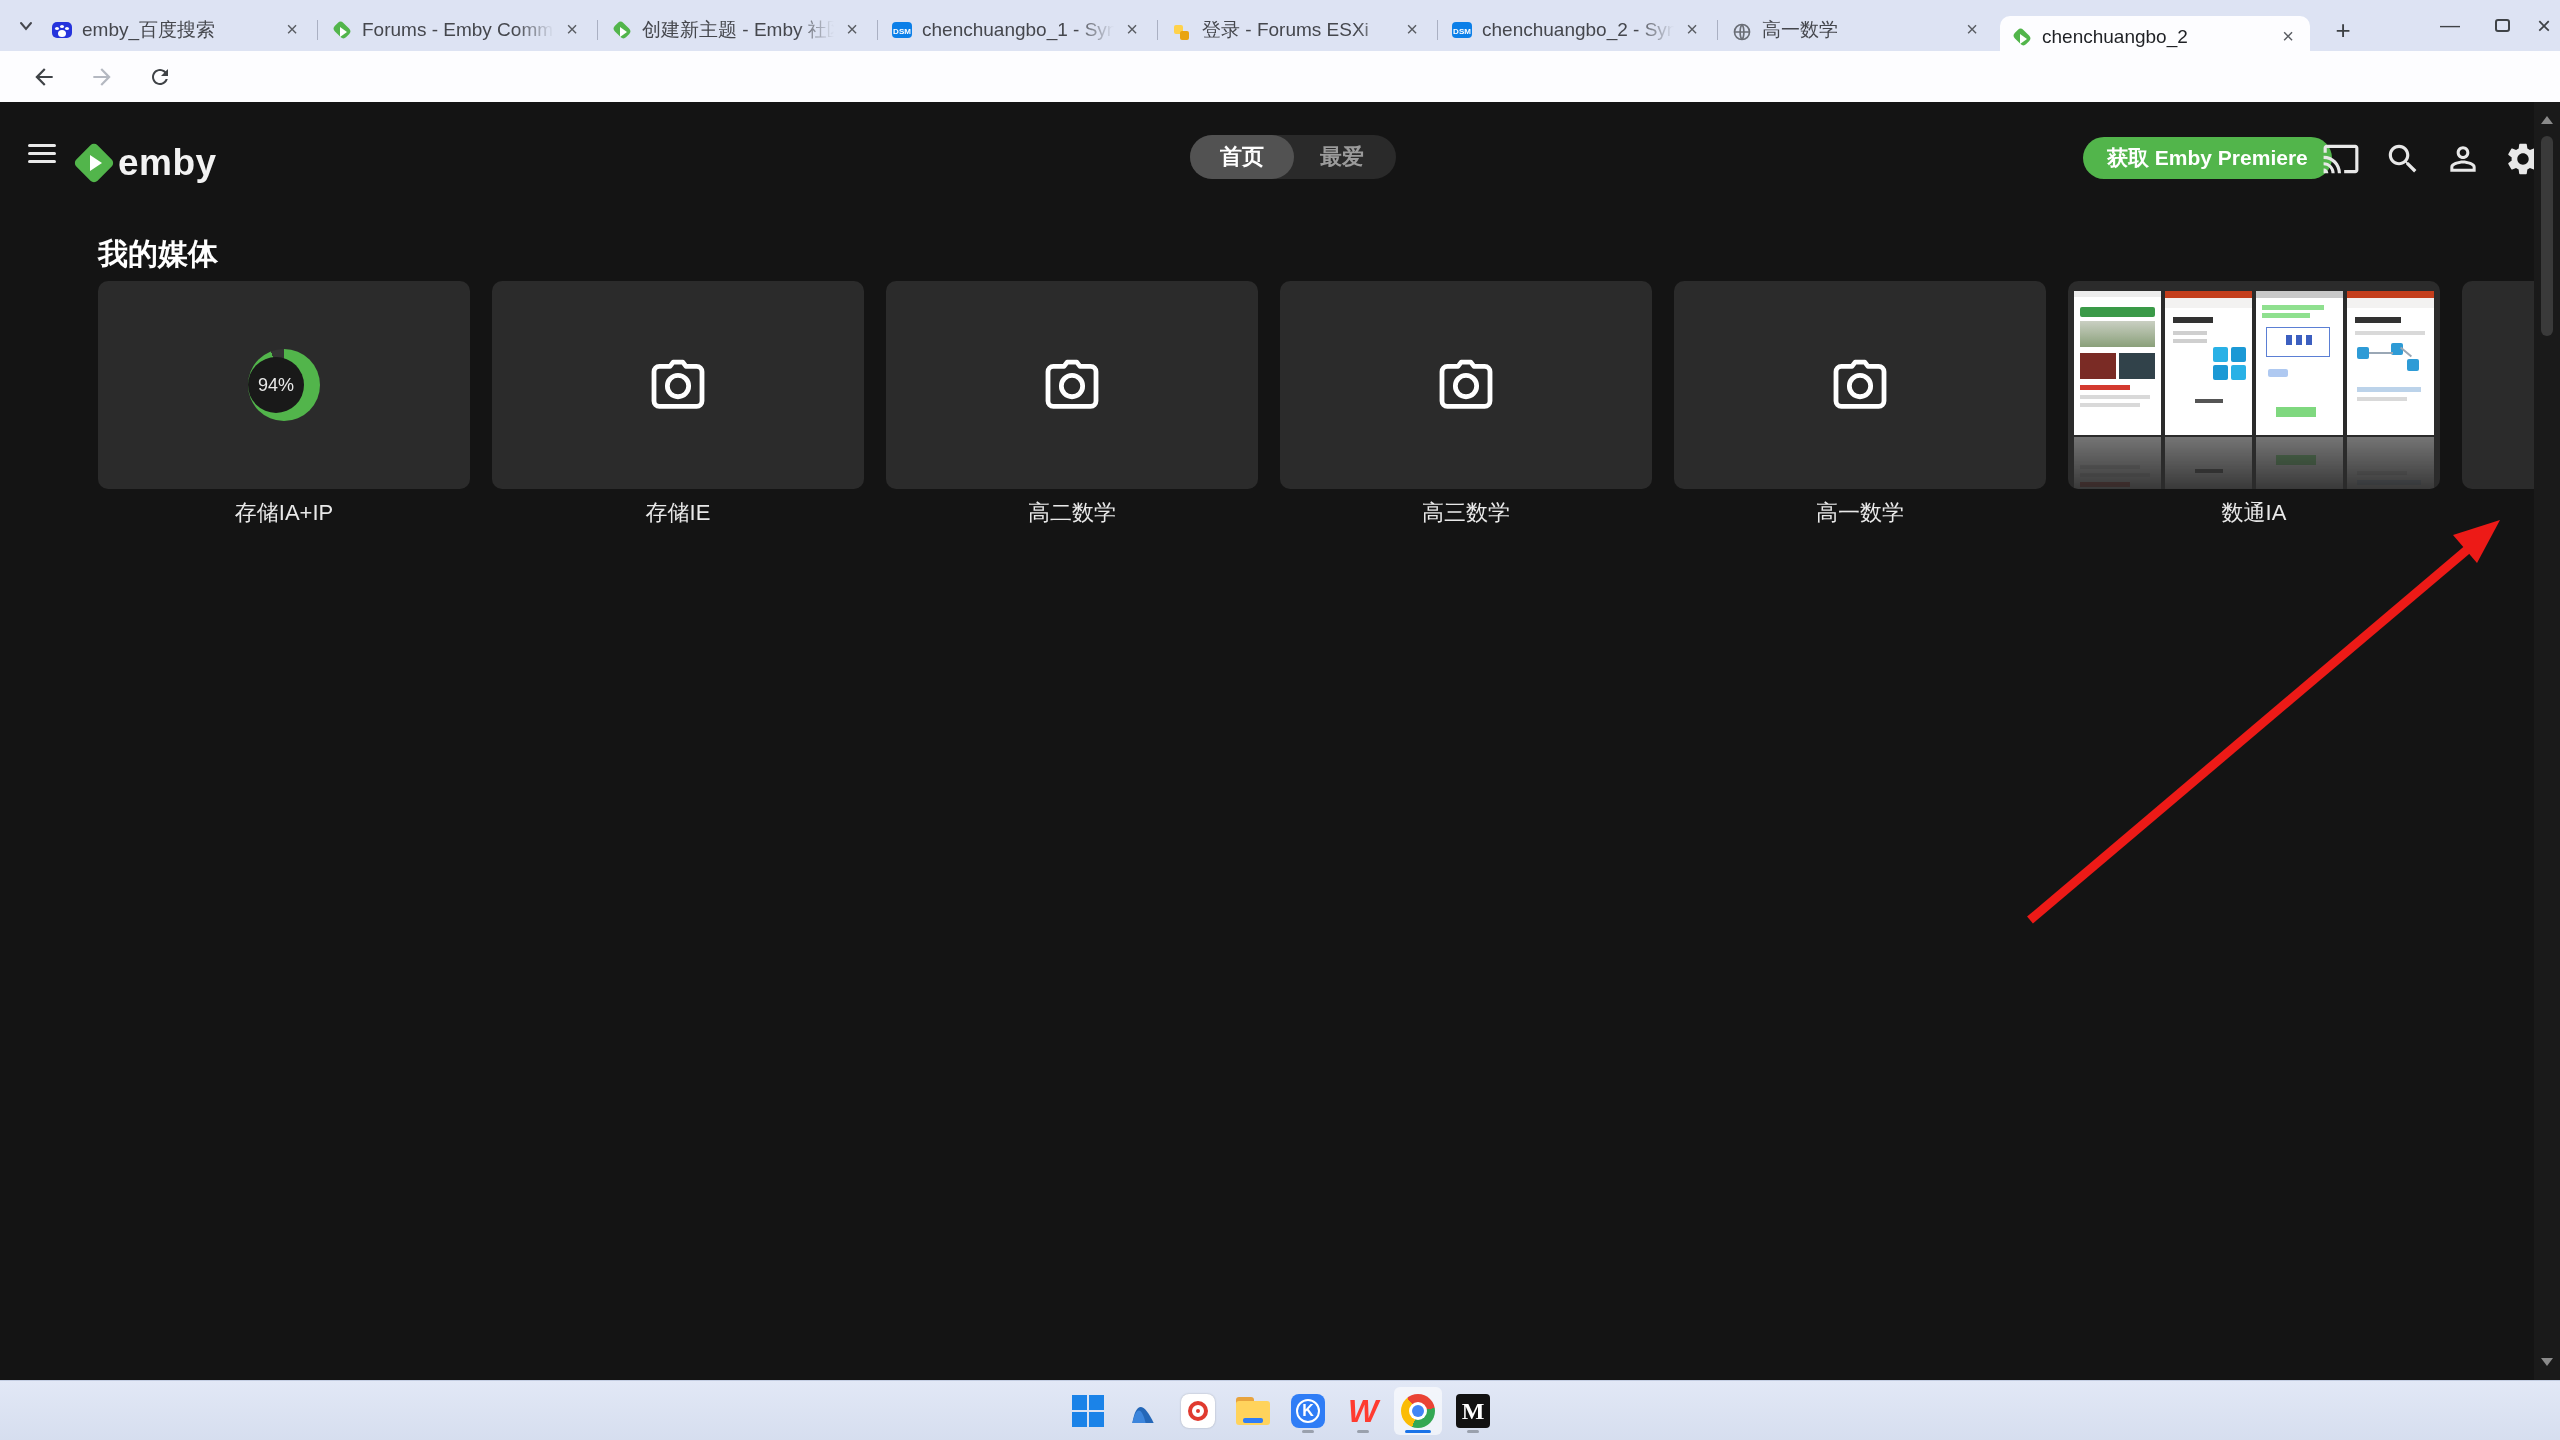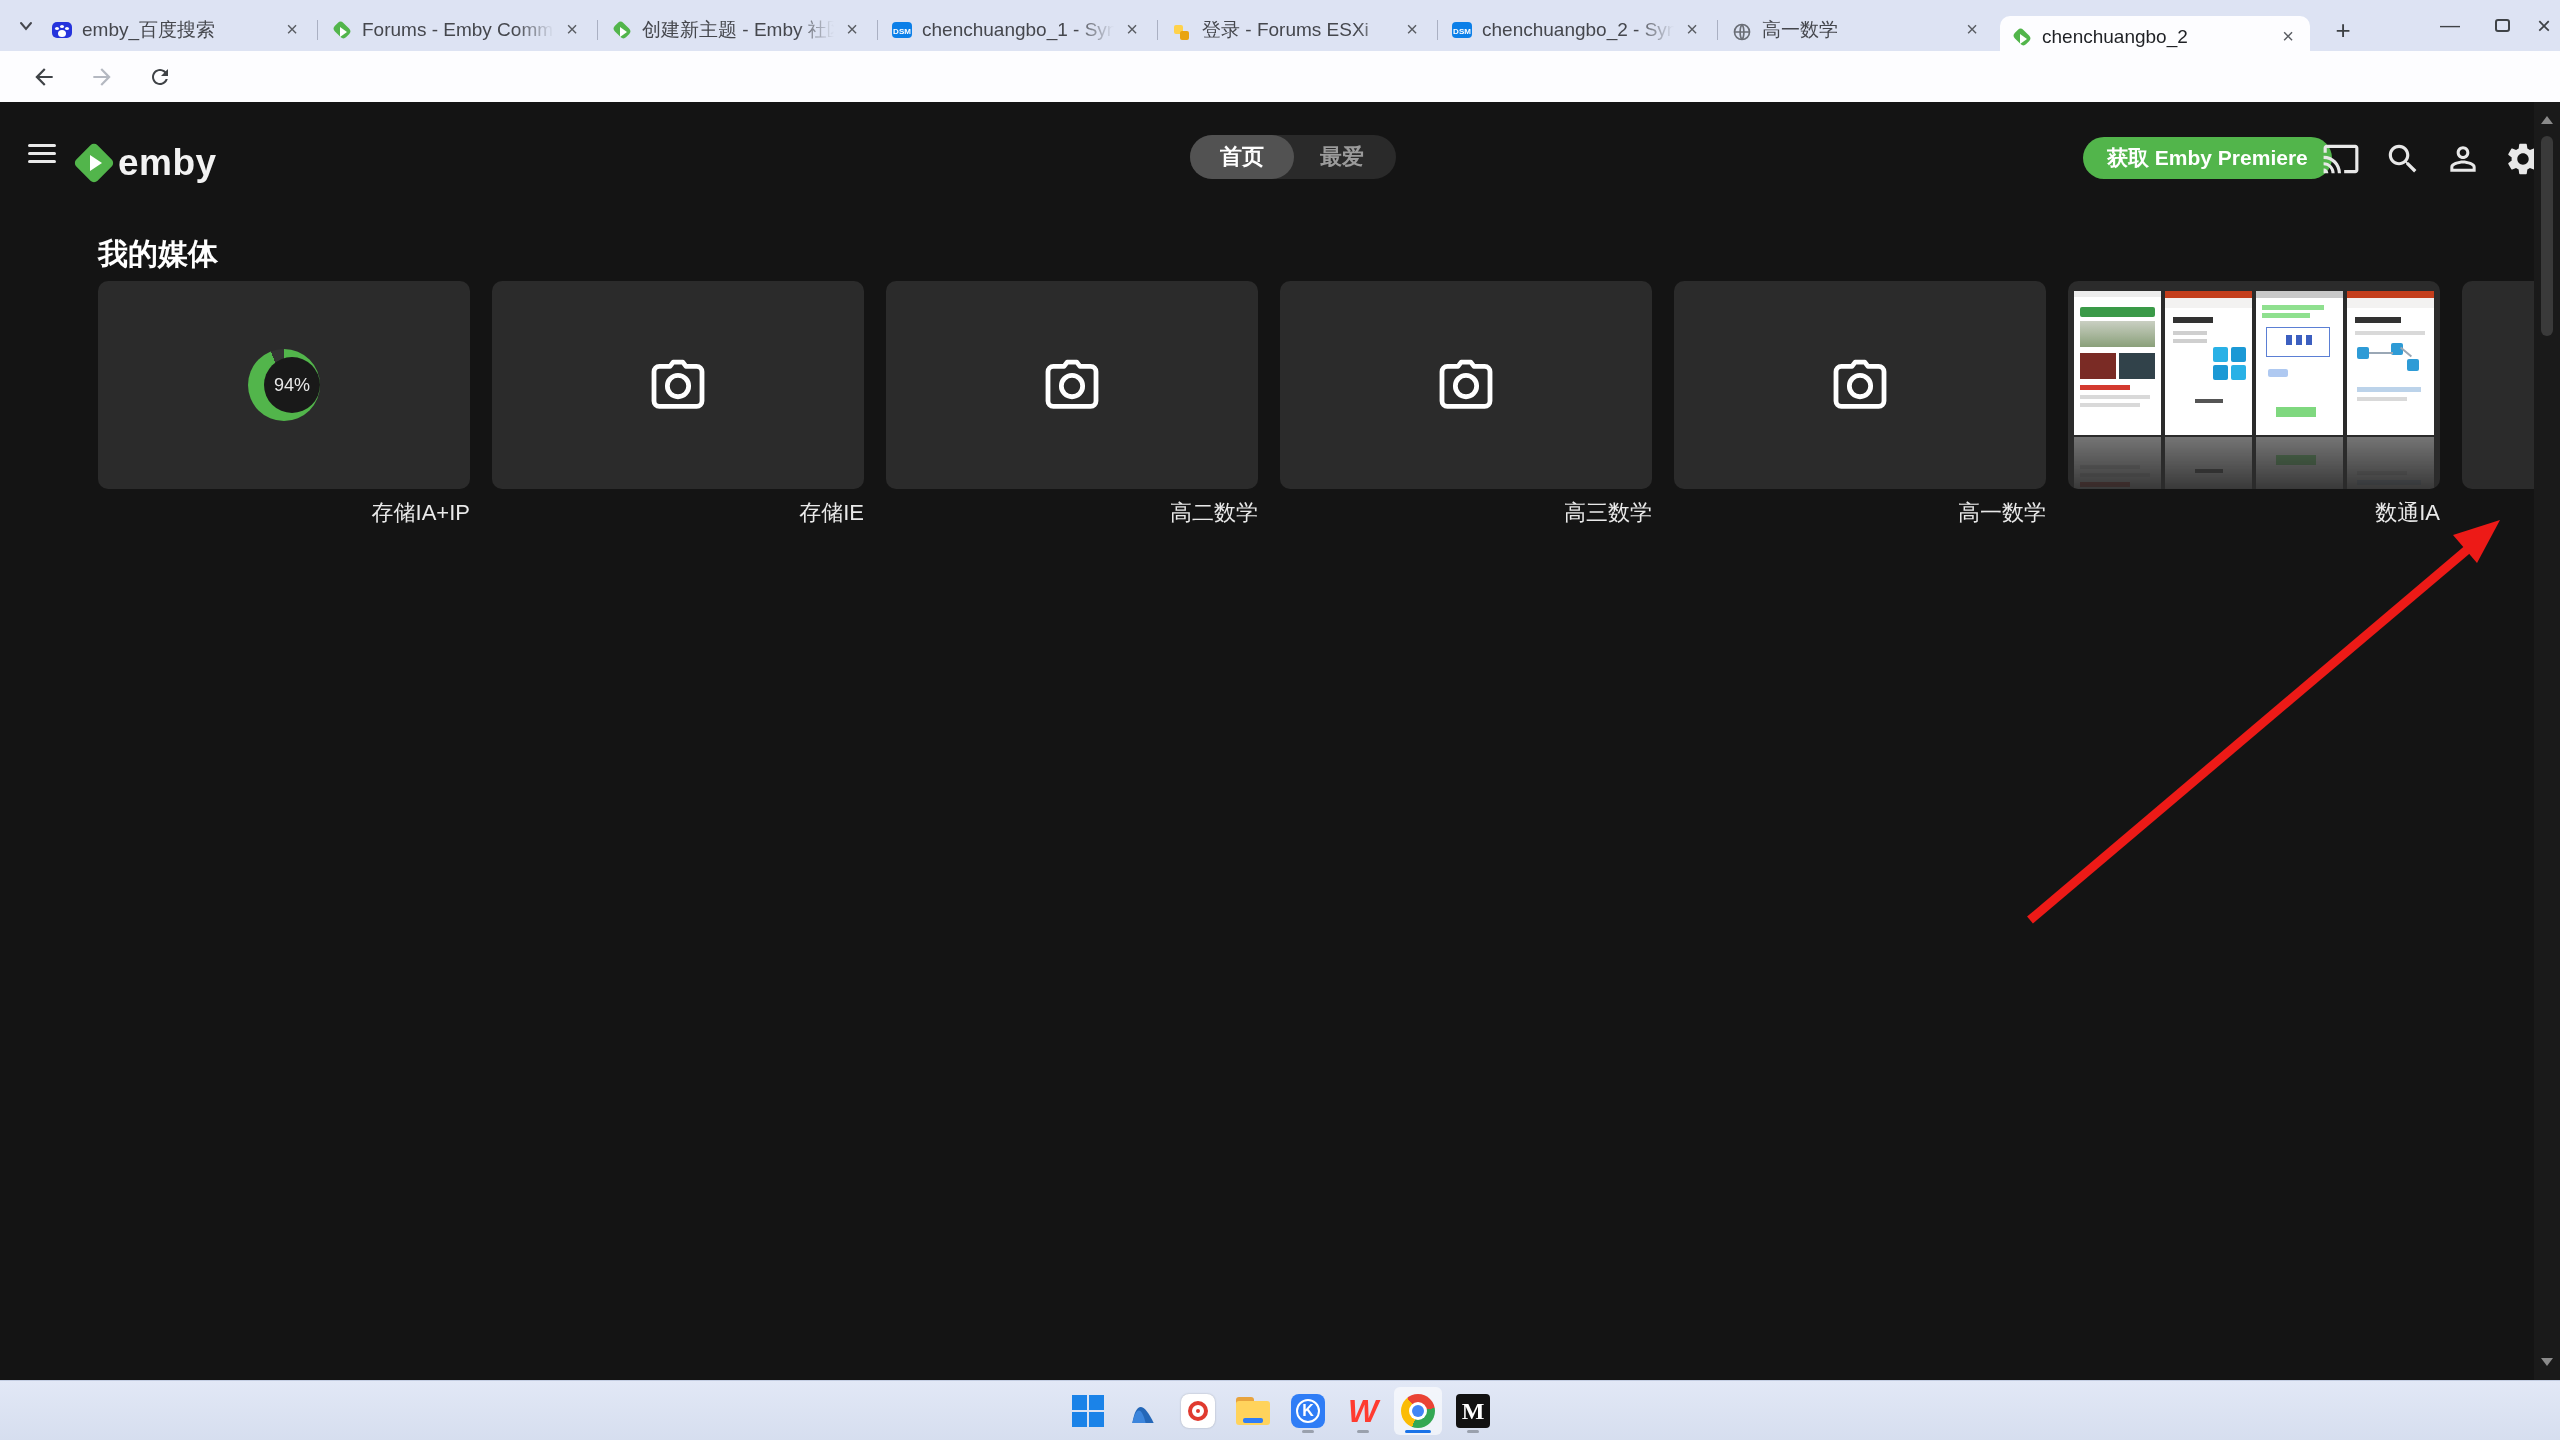--- a/index.html
+++ b/index.html
@@ -62,24 +62,24 @@
               align-items:center; padding:0 6px 0 0; }
   #nav-home { background:#525252; color:#fff; border-radius:22px; height:44px; padding:0 30px;
               font-size:22px; font-weight:bold; display:flex; align-items:center; }
   #nav-fav { color:#9b9b9b; font-size:22px; font-weight:bold; padding:0 26px; }
   #premiere-btn { left:2083px; top:35px; height:42px; background:#52b54b; border-radius:21px; color:#fff;
                   font-size:21px; font-weight:bold; display:flex; align-items:center; padding:0 24px; }
   .hicon { position:absolute; top:38px; width:38px; height:38px; }
   #section-title { left:98px; top:132px; font-size:30px; font-weight:bold; color:#ffffff; }
   .card { position:absolute; top:179px; width:372px; height:208px; background:#2b2b2b; border-radius:10px;
           overflow:hidden; }
-  .card-label { position:absolute; top:396px; width:372px; text-align:right; font-size:22px; color:#e9e9e9; }
+  .card-label { position:absolute; top:396px; width:372px; text-align:center; font-size:22px; color:#e9e9e9; }
   .cam { position:absolute; left:154px; top:72px; width:64px; height:64px; }
   .ring { position:absolute; left:150px; top:68px; width:72px; height:72px; border-radius:50%;
-          background:conic-gradient(#52b54b 0 94%, #333 94% 100%); display:flex; align-items:center; justify-content:flex-end; }
+          background:conic-gradient(#52b54b 0 94%, #333 94% 100%); display:flex; align-items:center; justify-content:flex-start; }
   .ring-inner { width:56px; height:56px; border-radius:50%; background:#191919; color:#e8e8e8; font-size:18px;
                 display:flex; align-items:center; justify-content:center; }
   .thumbs { position:absolute; left:6px; top:10px; display:flex; gap:4px;
             -webkit-box-reflect:below 2px linear-gradient(to bottom, rgba(0,0,0,0) 55%, rgba(0,0,0,.35)); }
   .thumb { width:87px; height:144px; background:#fff; position:relative; overflow:hidden; }
   .thumb i { position:absolute; display:block; }
 
   
   #scrollbar { left:2534px; top:102px; width:26px; height:1278px; background:#1a1a1a; }
   .scroll-arrow { position:absolute; left:7px; width:0; height:0; border-left:6px solid transparent; border-right:6px solid transparent; }

